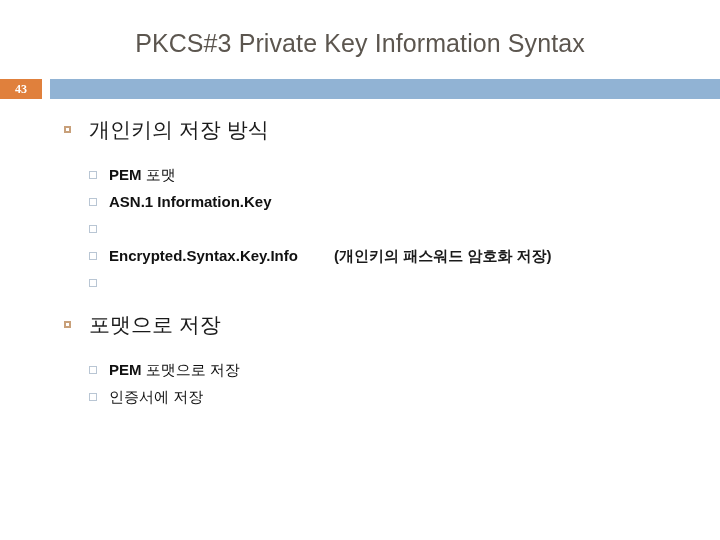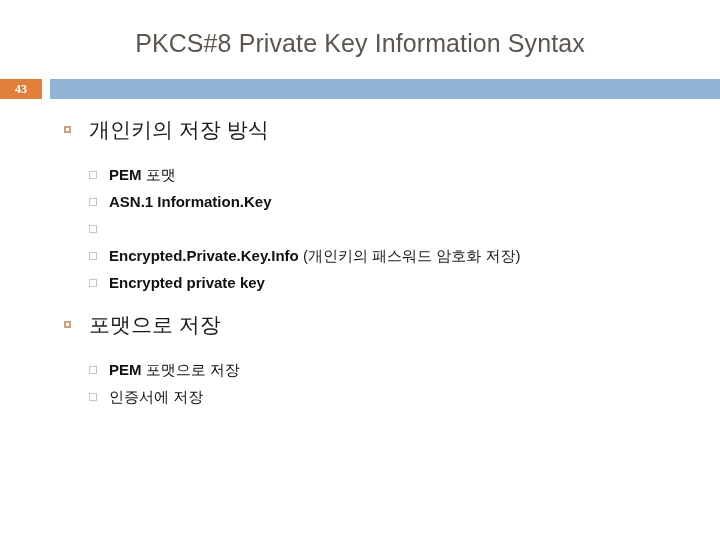--- a/index.html
+++ b/index.html
@@ -115,41 +115,41 @@
   }
   .lvl2-text {
     font-size: 15px;
     line-height: 27px;
     color: #111111;
     white-space: nowrap;
     text-align: center;
   }
   .lvl2-text .k-bold { font-weight: 700; }
   .lvl2-text .k-reg  { font-weight: 400; }
-  .lvl2-text .k-note { font-weight: 400; color: #1a1a1a; }
+  .lvl2-text .k-note { font-weight: 700; color: #1a1a1a; margin-left: 32px; }
   .bullet-sq2 {
     position: absolute;
     left: 85px;
     top: 10px;
     width: 8px;
     height: 8px;
     border: 1px solid #b9c6d4;
     background: #ffffff;
     box-sizing: border-box;
   }
 
   .gap-lvl1 { height: 16px; }
   .gap-sec  { height: 14px; }
 </style>
 </head>
 <body>
 
 <div class="slide">
 
-  <div class="slide-title">PKCS#8 Private Key Information Syntax</div>
+  <div class="slide-title">PKCS#3 Private Key Information Syntax</div>
 
   <div class="band">
     <div class="page-badge">
       <span class="page-badge-num">43</span>
     </div>
     <div class="band-rule"></div>
   </div>
 
   <div class="body">
 
@@ -171,26 +171,25 @@
       <span class="bullet-sq2"></span>
       <span class="lvl2-text"><span class="k-bold">ASN.1  Information.Key</span><span class="k-reg"></span><span class="k-note"></span></span>
     </div>
 
     <div class="lvl2">
       <span class="bullet-sq2"></span>
     </div>
 
     <div class="lvl2">
       <span class="bullet-sq2"></span>
-      <span class="lvl2-text"><span class="k-bold">Encrypted.Private.Key.Info</span><span class="k-reg"></span><span class="k-note"> (개인키의 패스워드 암호화 저장)</span></span>
-    </div>
-
-    <div class="lvl2">
-      <span class="bullet-sq2"></span>
-      <span class="lvl2-text"><span class="k-bold">Encrypted  private  key</span><span class="k-reg"></span><span class="k-note"></span></span>
+      <span class="lvl2-text"><span class="k-bold">Encrypted.Syntax.Key.Info</span><span class="k-reg"></span><span class="k-note"> (개인키의 패스워드 암호화 저장)</span></span>
+    </div>
+
+    <div class="lvl2">
+      <span class="bullet-sq2"></span>
     </div>
 
     <div class="gap-sec"></div>
 
     <div class="lvl1">
       <span class="bullet-sq1"></span>
       <span class="lvl1-text">포맷으로 저장</span>
     </div>
 
     <div class="gap-lvl1"></div>

